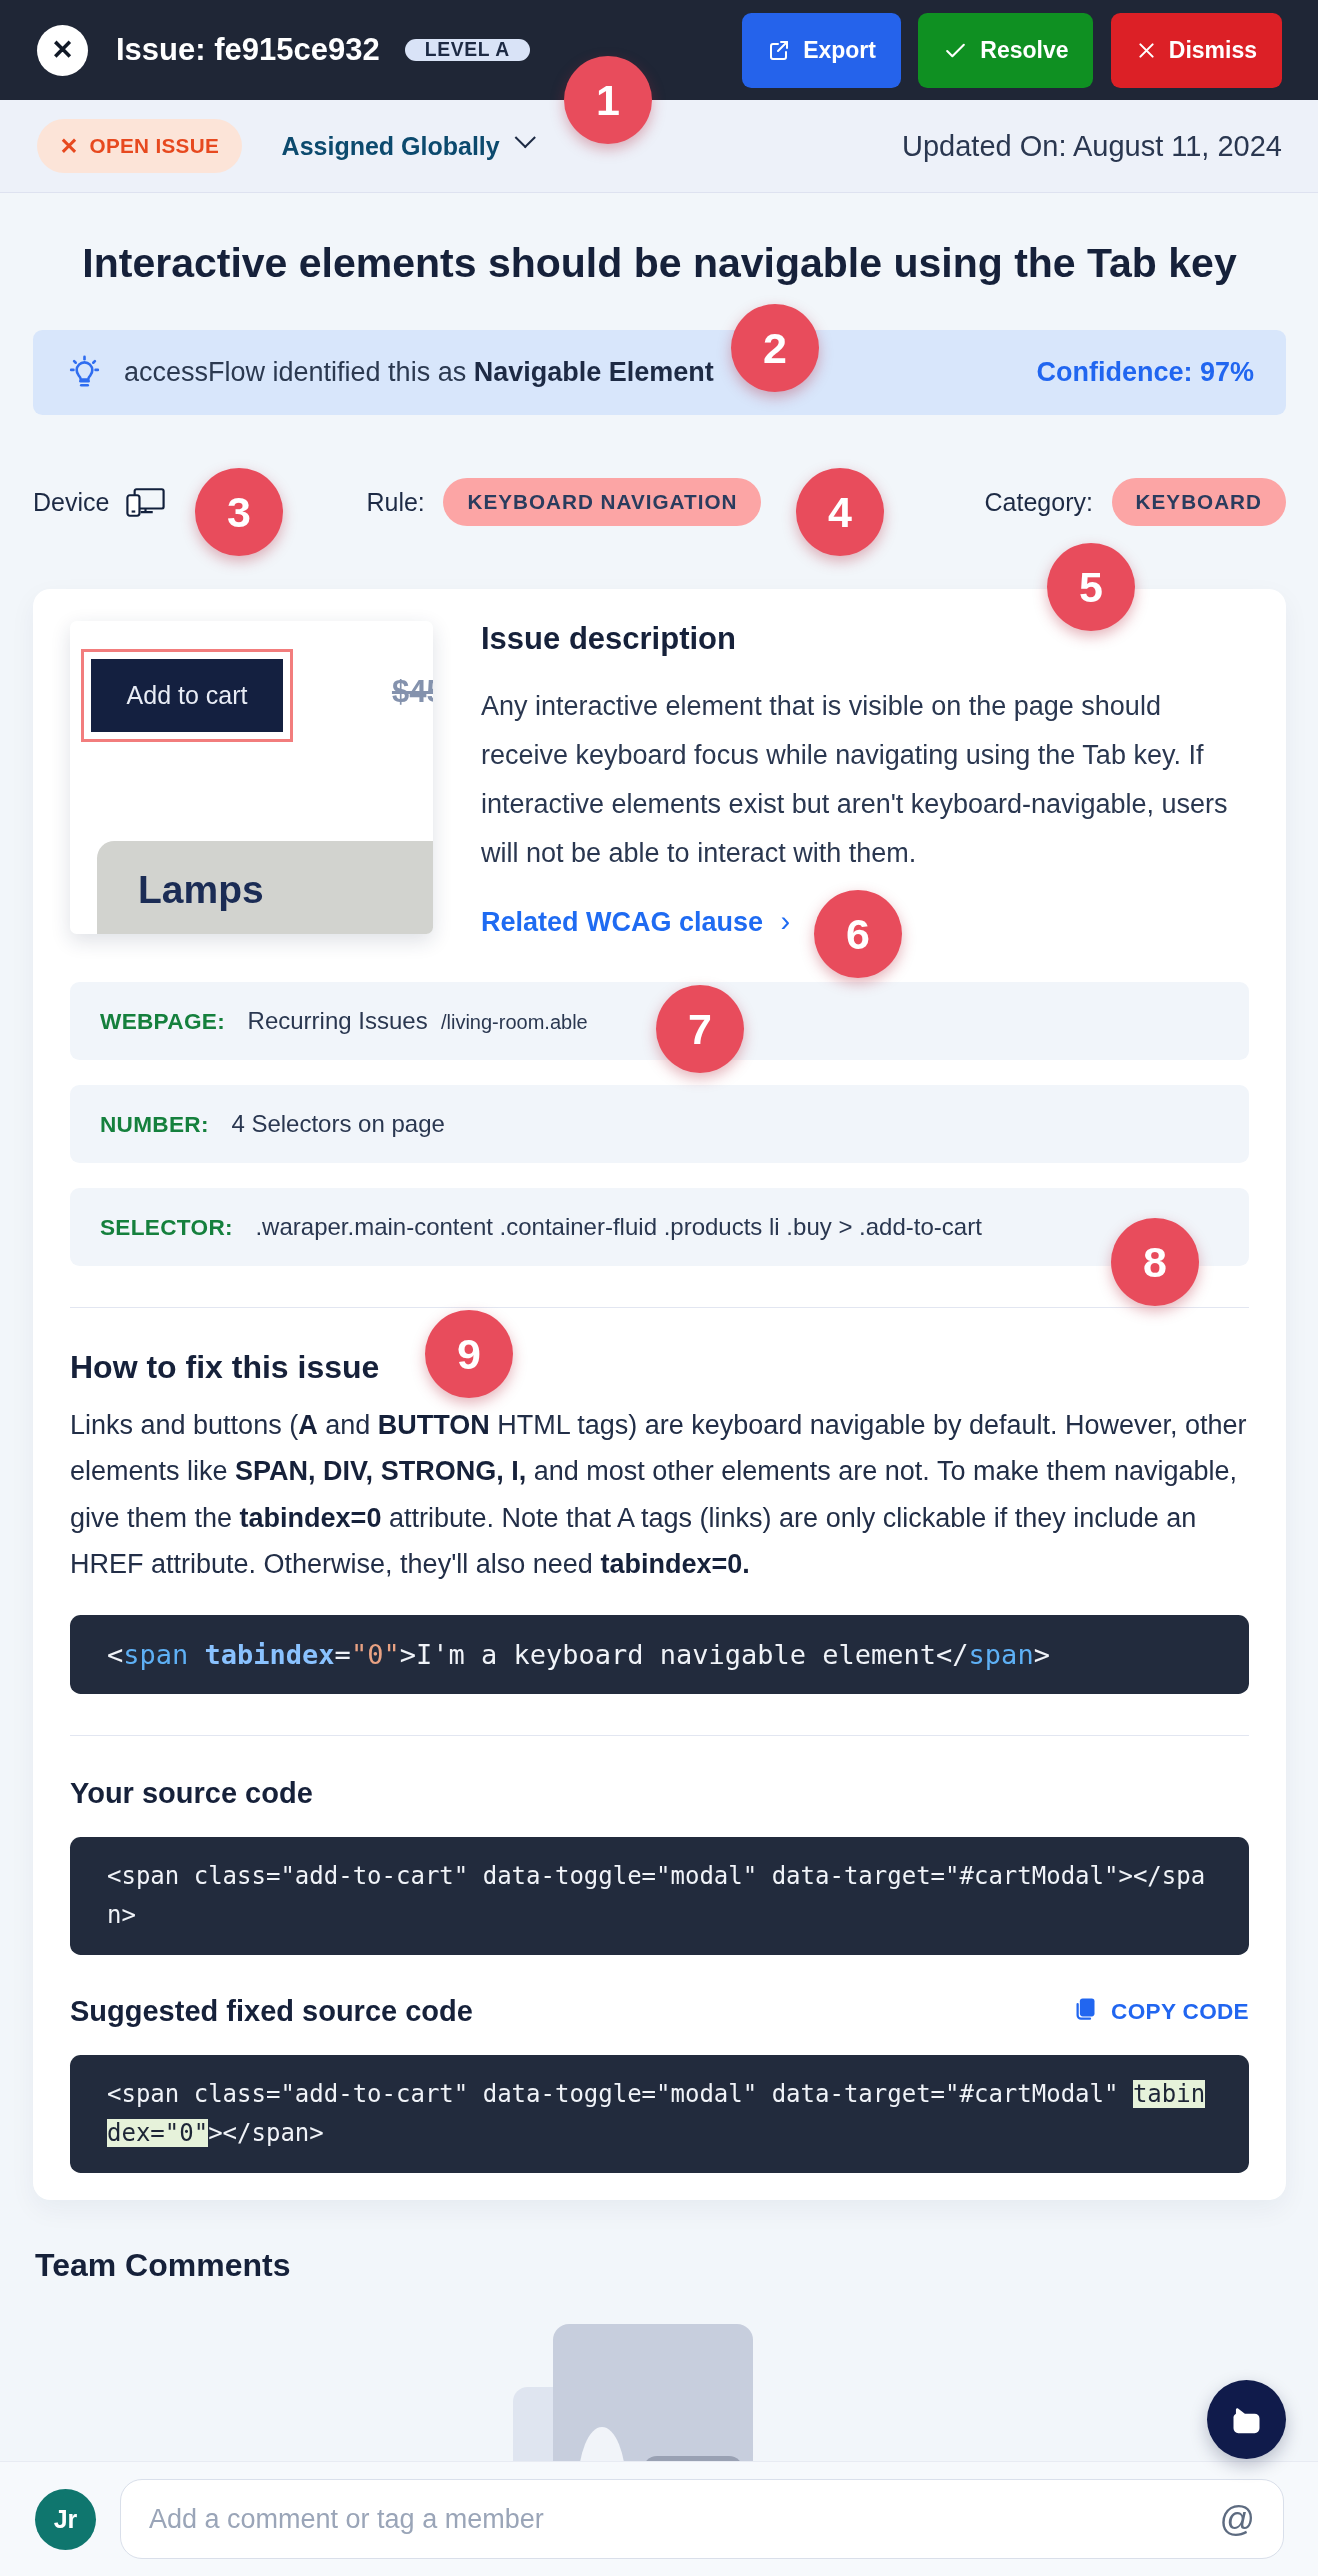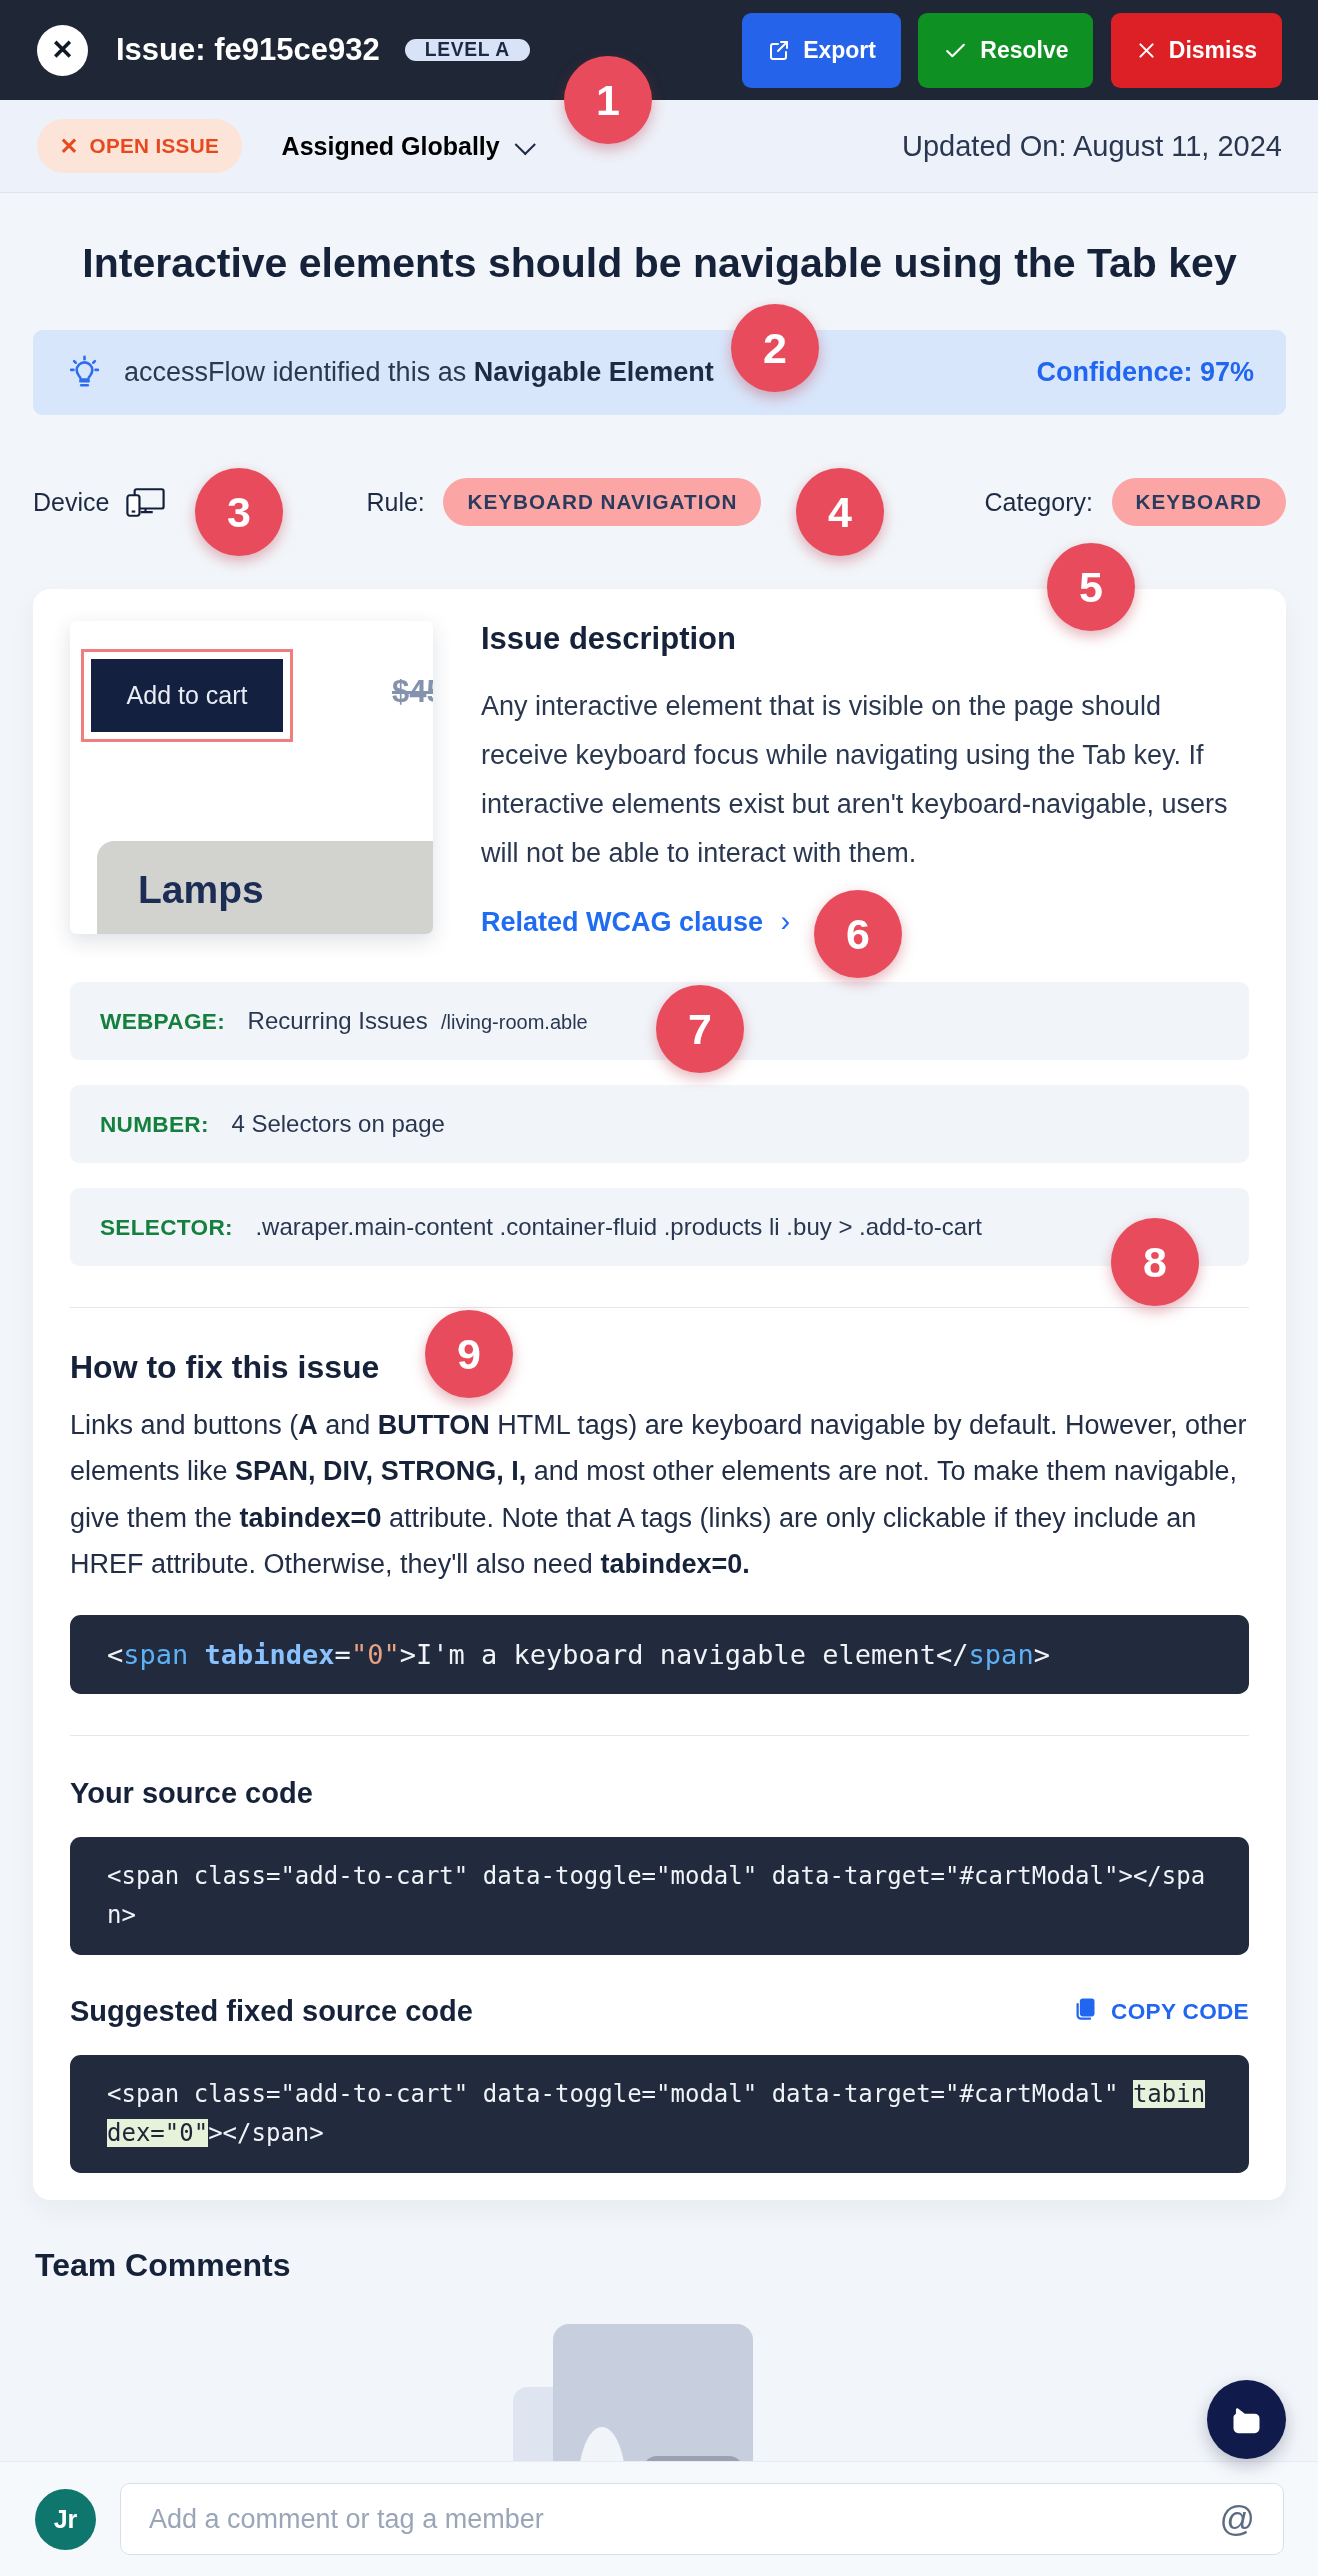--- a/index.html
+++ b/index.html
@@ -17,21 +17,21 @@
   .btn { display:flex; align-items:center; gap:12px; font-size:23px; font-weight:700; color:#fff; padding:0 25px; height:75px; border-radius:9.3px; cursor:pointer; border:none; }
   .btn-export { background:#2563eb; }
   .btn-resolve { background:#0f9022; }
   .btn-dismiss { background:#dc2026; }
   .btn svg { display:block; }
 
   
   .subheader { height:93px; background:#edf1f9; display:flex; align-items:center; padding:0 37px; border-bottom:1.3px solid #dee2f0; }
   .open-issue { display:flex; gap:10.7px; align-items:center; background:#fce4d8; border-radius:665px; padding:13.3px 22.6px; color:#e7491f; font-weight:700; font-size:20.7px; letter-spacing:0.3px; }
   .open-issue .x { font-size:22.6px; font-weight:700; }
-  .assigned { margin-left:40px; font-size:25px; font-weight:700; color:#000000; display:flex; align-items:center; gap:16px; cursor:pointer; }
+  .assigned { margin-left:40px; font-size:25px; font-weight:700; color:#0c4a6e; display:flex; gap:16px; cursor:pointer; }
   .chev { width:14.7px; height:14.7px; border-right:2.7px solid #1d2a44; border-bottom:2.7px solid #1d2a44; transform:rotate(45deg) translateY(-2.7px); }
   .updated { margin-left:auto; font-size:29px; color:#2a3750; }
 
   
   .main { padding:0 33px; }
   .issue-title { margin-top:47px; text-align:center; font-size:41px; font-weight:700; color:#16213a; }
 
   .banner { margin-top:43px; height:85px; background:#d8e6fb; border-radius:9.3px; display:flex; align-items:center; padding:0 32px; }
   .banner-text { font-size:27px; color:#2b3950; margin-left:20px; }
   .banner-text .b { font-weight:700; color:#1d2a44; }
@@ -92,21 +92,21 @@
   .empty .back { position:absolute; left:-40px; top:63px; width:153px; height:167px; background:#dfe5f0; border-radius:14.7px; }
   .empty .bubble { position:absolute; left:0; top:0; width:200px; height:193px; background:#c7cedd; border-radius:16px; }
   .empty .tail { position:absolute; left:100px; top:189px; width:0; height:0; border-left:22.6px solid transparent; border-right:6.7px solid transparent; border-top:35px solid #c7cedd; }
   .empty .oval { position:absolute; left:25px; top:103px; width:48px; height:117px; background:#f1f4f9; border-radius:50%; }
   .empty .bar1 { position:absolute; left:90px; top:132px; width:100px; height:28px; background:#99a1b3; border-radius:14px; }
   .empty .bar2 { position:absolute; left:90px; top:179px; width:57px; height:27px; background:#99a1b3; border-radius:13.3px; }
 
   
   .comment-bar { position:absolute; left:0; right:0; bottom:0; height:115px; background:#f6f9fc; border-top:1.3px solid #e8ebf3; display:flex; align-items:center; padding:0 35px; z-index:20; }
   .avatar { width:61px; height:61px; border-radius:50%; background:#0f766e; color:#ffffff; font-size:25px; font-weight:700; display:flex; align-items:center; justify-content:center; flex:none; }
-  .comment-input-wrap { flex:1; margin-left:24px; height:72px; background:#ffffff; border:1.3px solid #d9dfea; border-radius:10px; display:flex; align-items:center; padding:0 28px; }
+  .comment-input-wrap { flex:1; margin-left:24px; height:80px; background:#ffffff; border:1.3px solid #d9dfea; border-radius:22px; display:flex; align-items:center; padding:0 28px; }
   .comment-input-wrap input { flex:1; border:none; outline:none; font-size:27px; color:#2a3750; font-family:"Liberation Sans", sans-serif; background:transparent; }
   .comment-input-wrap input::placeholder { color:#9aa5b8; }
   .at { font-size:35px; color:#5d6b80; margin-left:20px; cursor:pointer; }
 
   .chat-fab { position:absolute; right:33px; bottom:117px; width:79px; height:79px; border-radius:50%; background:#101b4b; z-index:30; display:flex; align-items:center; justify-content:center; box-shadow:0 6.7px 17.3px rgba(10,20,60,.25); cursor:pointer; }
 
   
   .ann { position:absolute; width:88px; height:88px; border-radius:50%; background:#e84c5c; color:#ffffff; font-size:43px; font-weight:700; display:flex; align-items:center; justify-content:center; z-index:15; box-shadow:0 5.3px 13.3px rgba(180,40,60,.35); }
 </style>
 </head>

